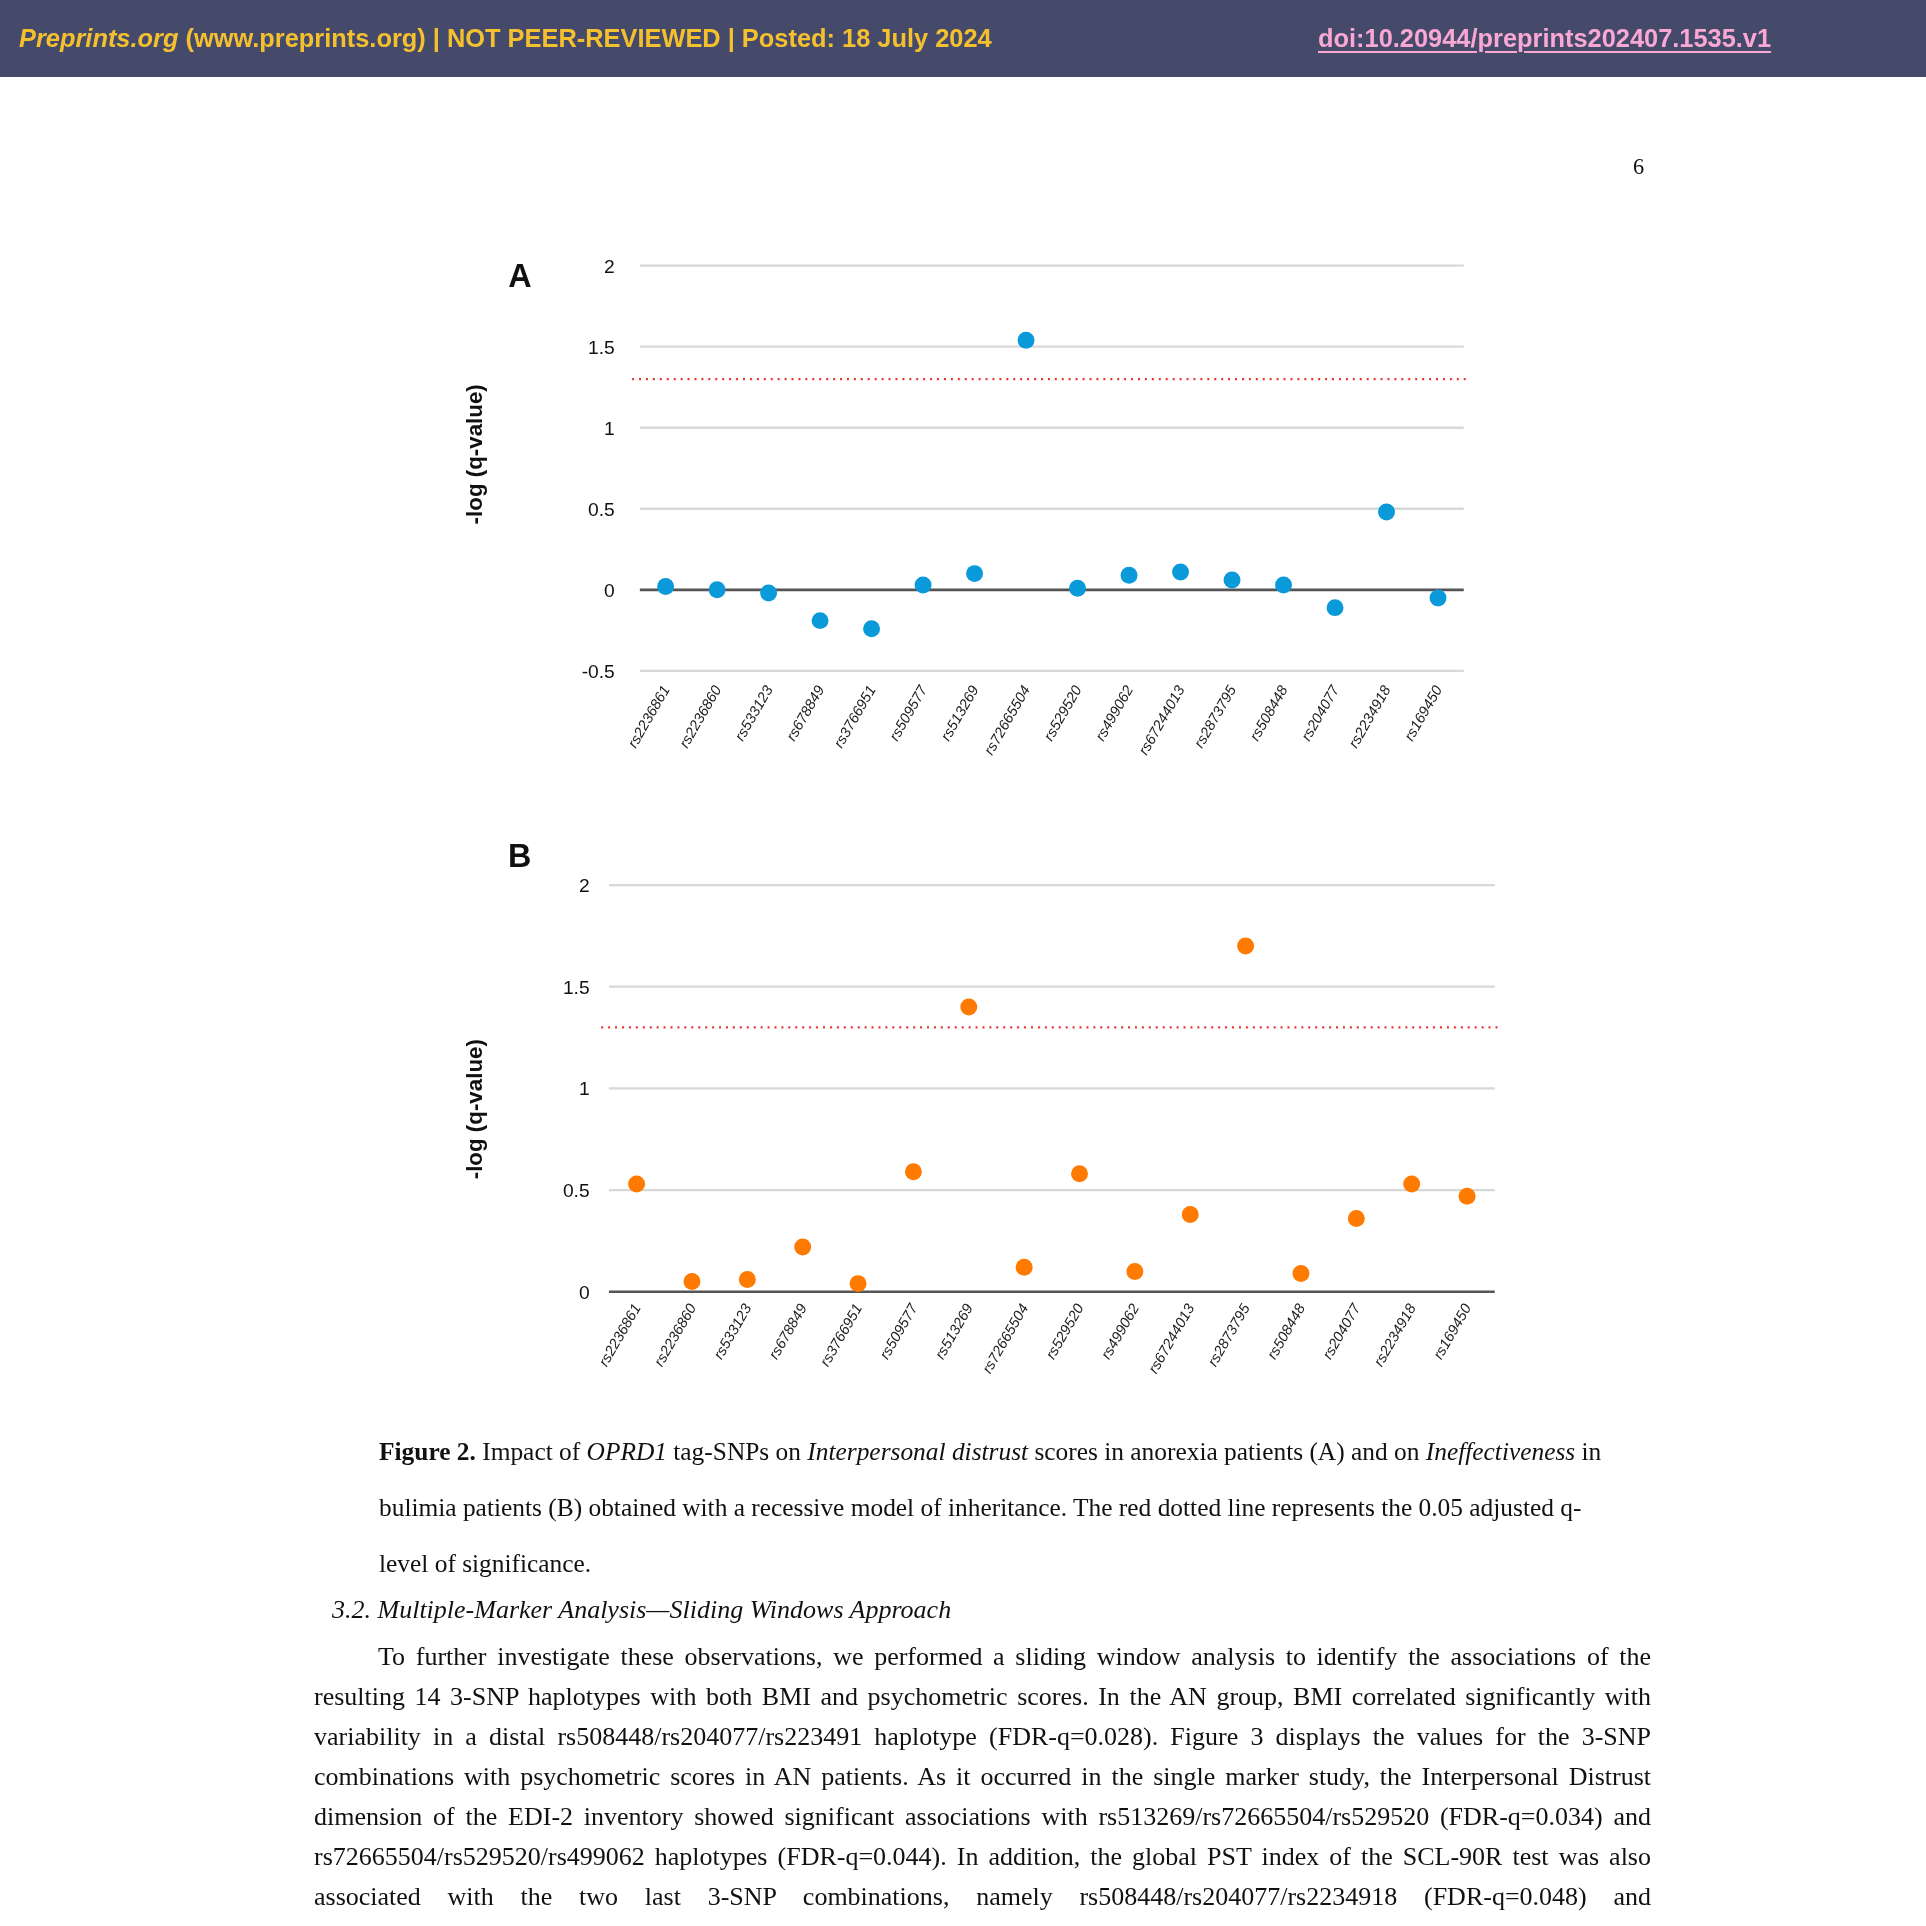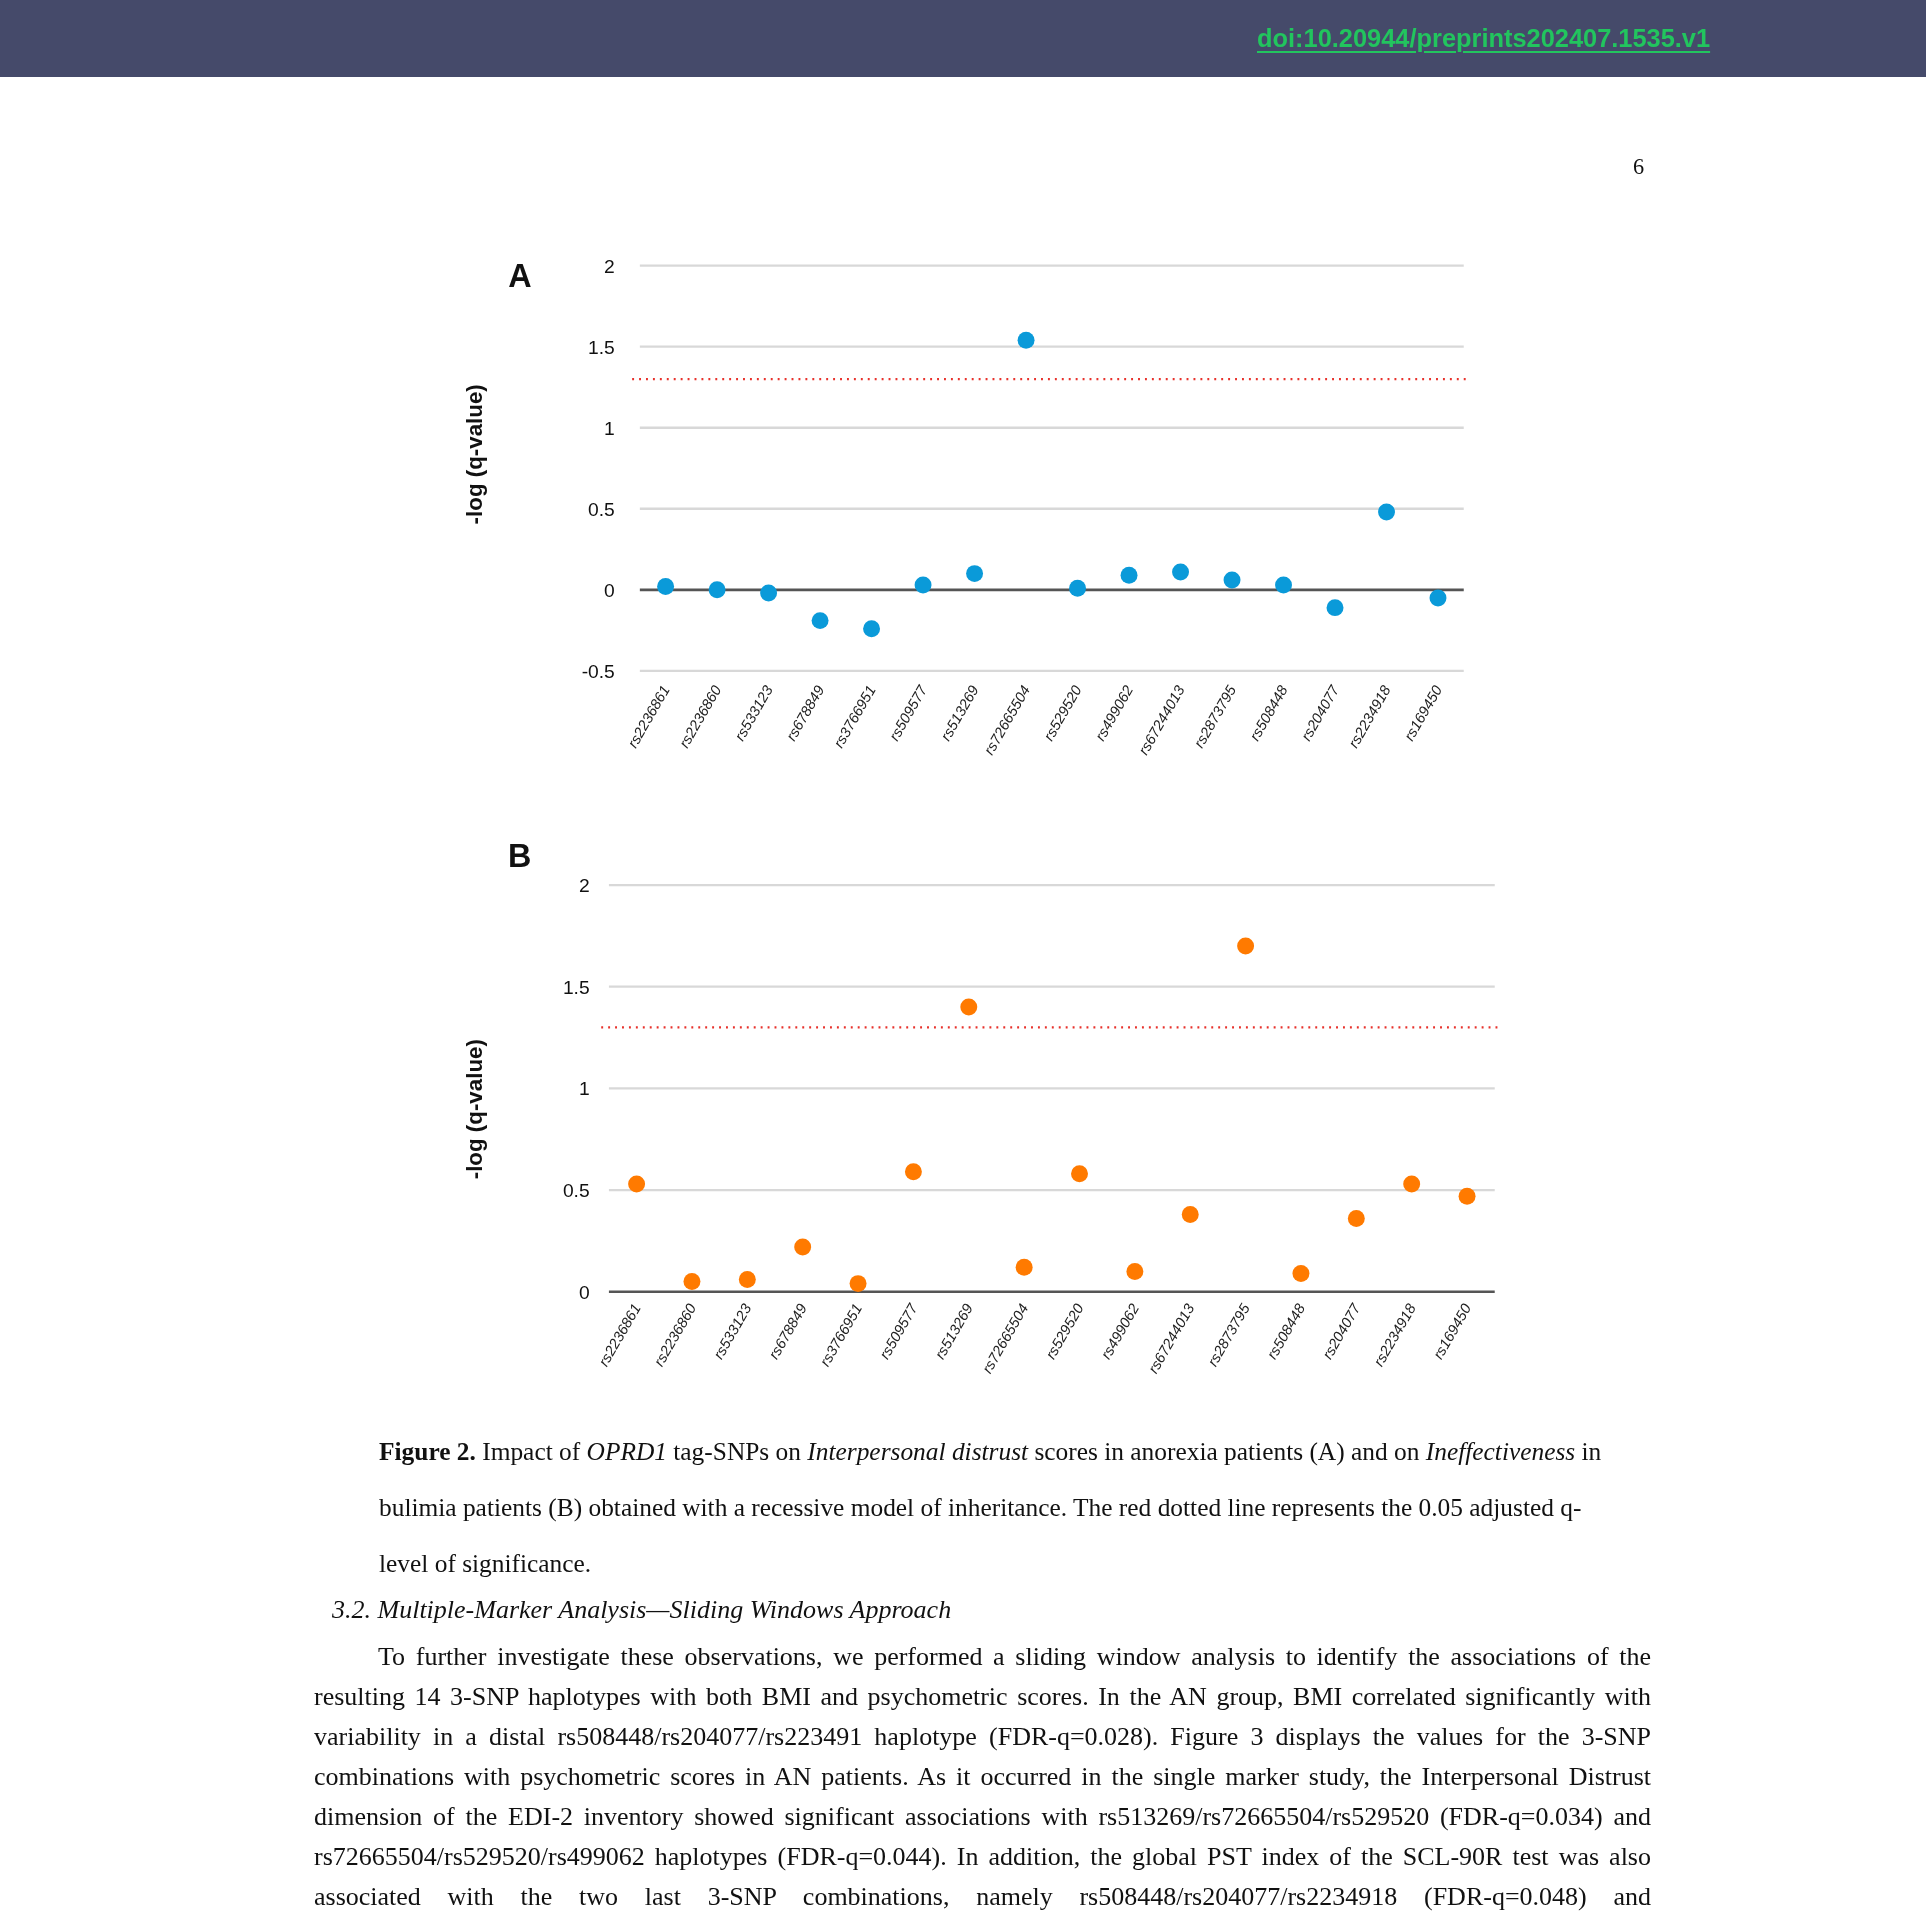--- a/index.html
+++ b/index.html
@@ -1,32 +1,33 @@
 <!DOCTYPE html>
 <html style="font-size:6.2px"><head>
 <meta charset="utf-8">
 <style>
   html, body { margin:0; padding:0; background:#ffffff; }
   body { width:1965px; height:2542px; position:relative; overflow:hidden; font-family:"Liberation Serif", "DejaVu Serif", serif; color:#111; }
   .banner { position:absolute; left:0; top:0; width:1965px; height:77px; background:#454a6a; display:flex; align-items:center; font-family:"Liberation Sans", "DejaVu Sans", sans-serif; font-weight:bold; font-size:25.4px; }
   .banner .left { position:absolute; left:19px; color:#f5c02e; white-space:nowrap; }
   .banner .left .site { font-style:italic; }
-  .banner .right { position:absolute; left:1257px; color:#22c55e; text-decoration:underline; text-decoration-thickness:2.3px; text-underline-offset:3.9px; white-space:nowrap; }
+  .banner .right { position:absolute; left:1318px; color:#f9a8d4; text-decoration:underline; text-decoration-thickness:2.3px; text-underline-offset:3.9px; white-space:nowrap; }
   .page-num { position:absolute; left:1633px; top:154px; font-size:22.3px; }
   .chart { position:absolute; left:0; top:0; }
   .chart svg { position:absolute; left:0; top:0; overflow:visible; }
   .caption { position:absolute; left:379px; top:1423px; width:1233px; font-size:25.4px; line-height:56px; }
   .caption b { font-weight:bold; }
   .section-heading { position:absolute; left:332px; top:1595px; font-size:26px; font-style:italic; }
   .body-text { position:absolute; left:314px; top:1637px; width:1337px; font-size:26px; line-height:40px; text-align:justify; text-indent:64px; }
 </style>
 </head>
 <body>
 
 <div class="banner">
+  <div class="left"><span class="site">Preprints.org</span><span> (www.preprints.org)  |  NOT PEER-REVIEWED  |  Posted: 18 July 2024</span></div>
   <div class="right">doi:10.20944/preprints202407.1535.v1</div>
 </div>
 
 <div class="page-num">6</div>
 
 <div class="chart">
   <svg id="chartA" width="1965" height="770" viewBox="0 0 5100 2000">
       <text x="1318" y="745" font-family="Liberation Sans, DejaVu Sans, sans-serif" font-weight="bold" font-size="84" fill="#111">A</text>
       <text x="0" y="0" transform="translate(1250,1180) rotate(-90)" text-anchor="middle" font-family="Liberation Sans, DejaVu Sans, sans-serif" font-weight="bold" font-size="58" fill="#111">-log (q-value)</text>
       <line x1="1660" x2="3800" y1="690" y2="690" stroke="#d8d8d8" stroke-width="6"></line>

